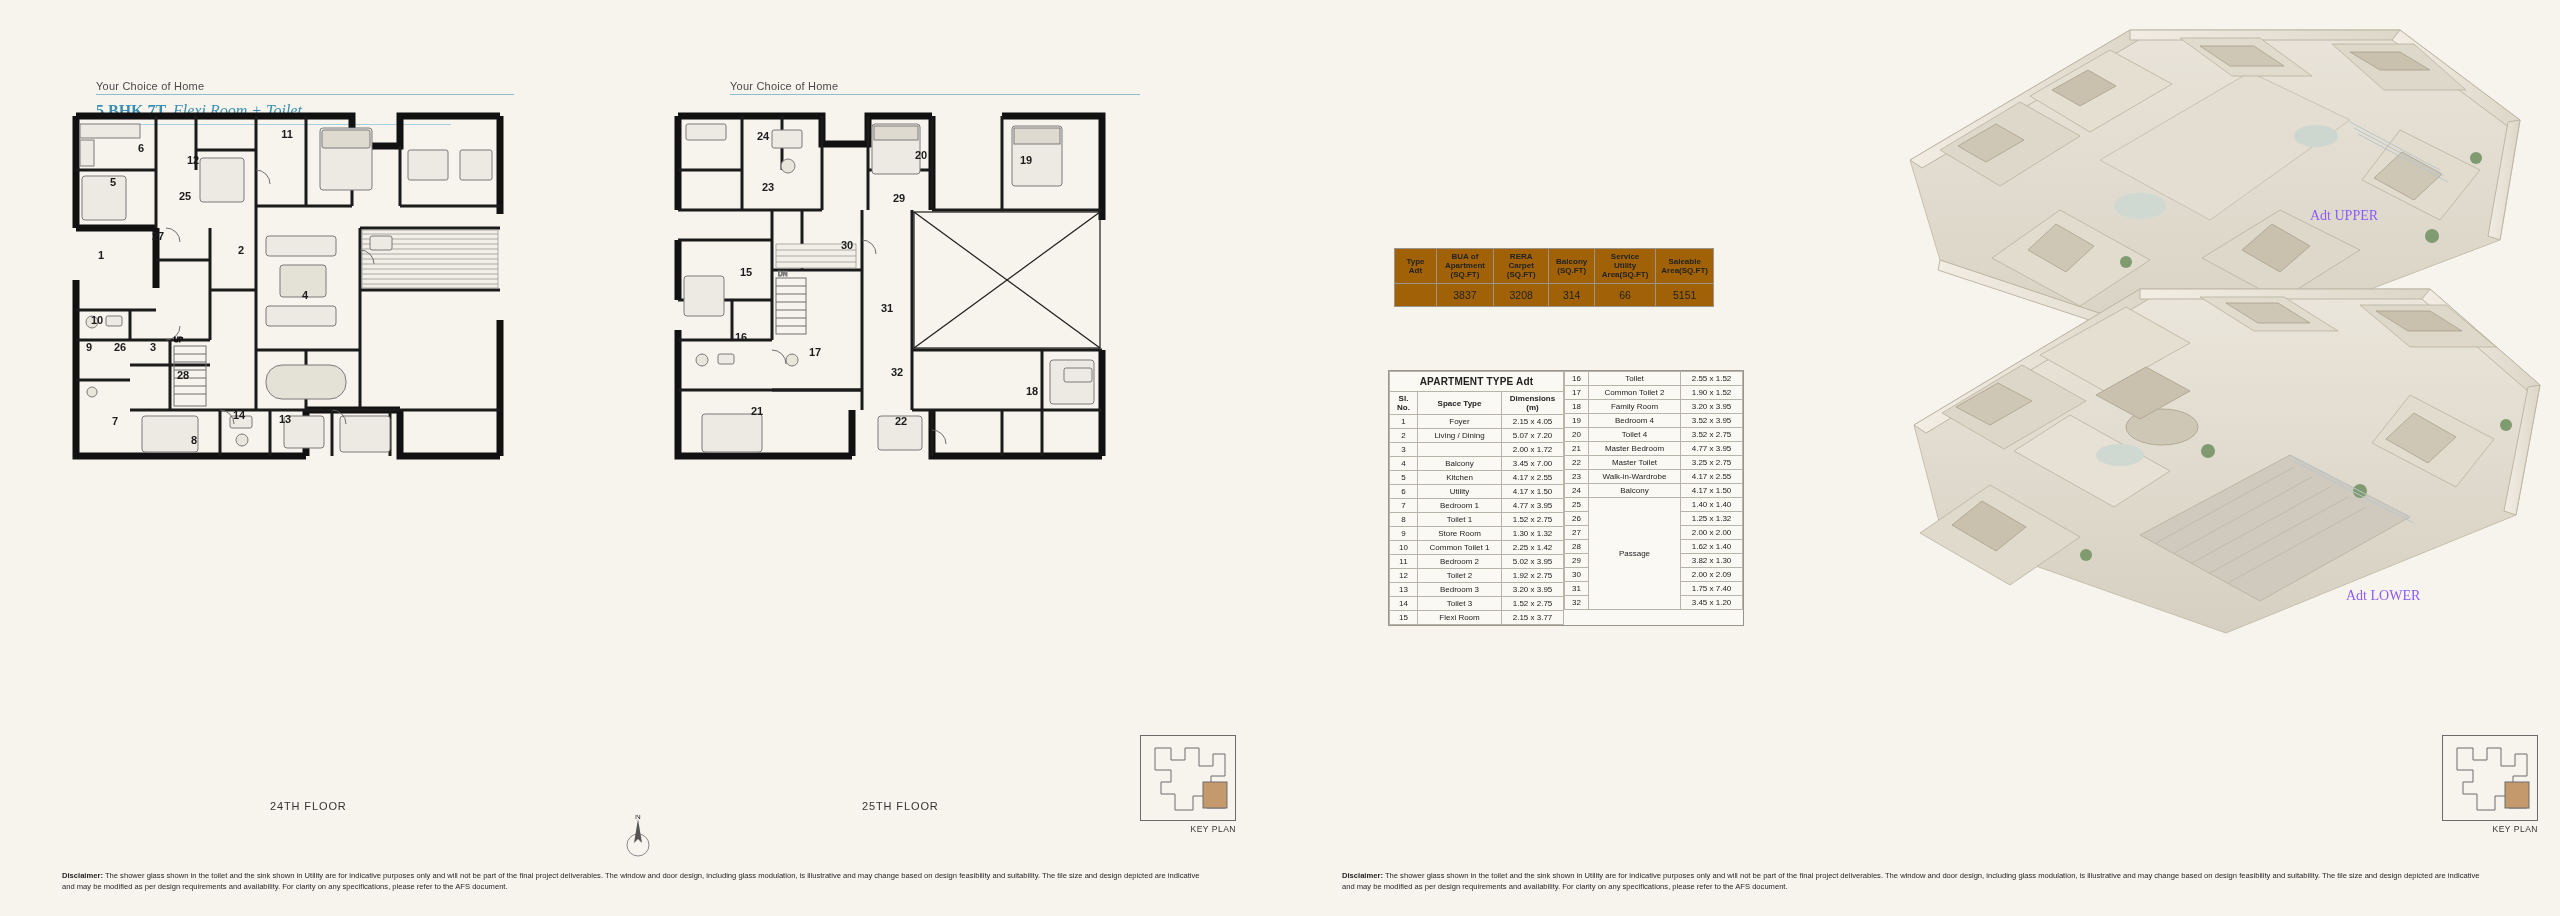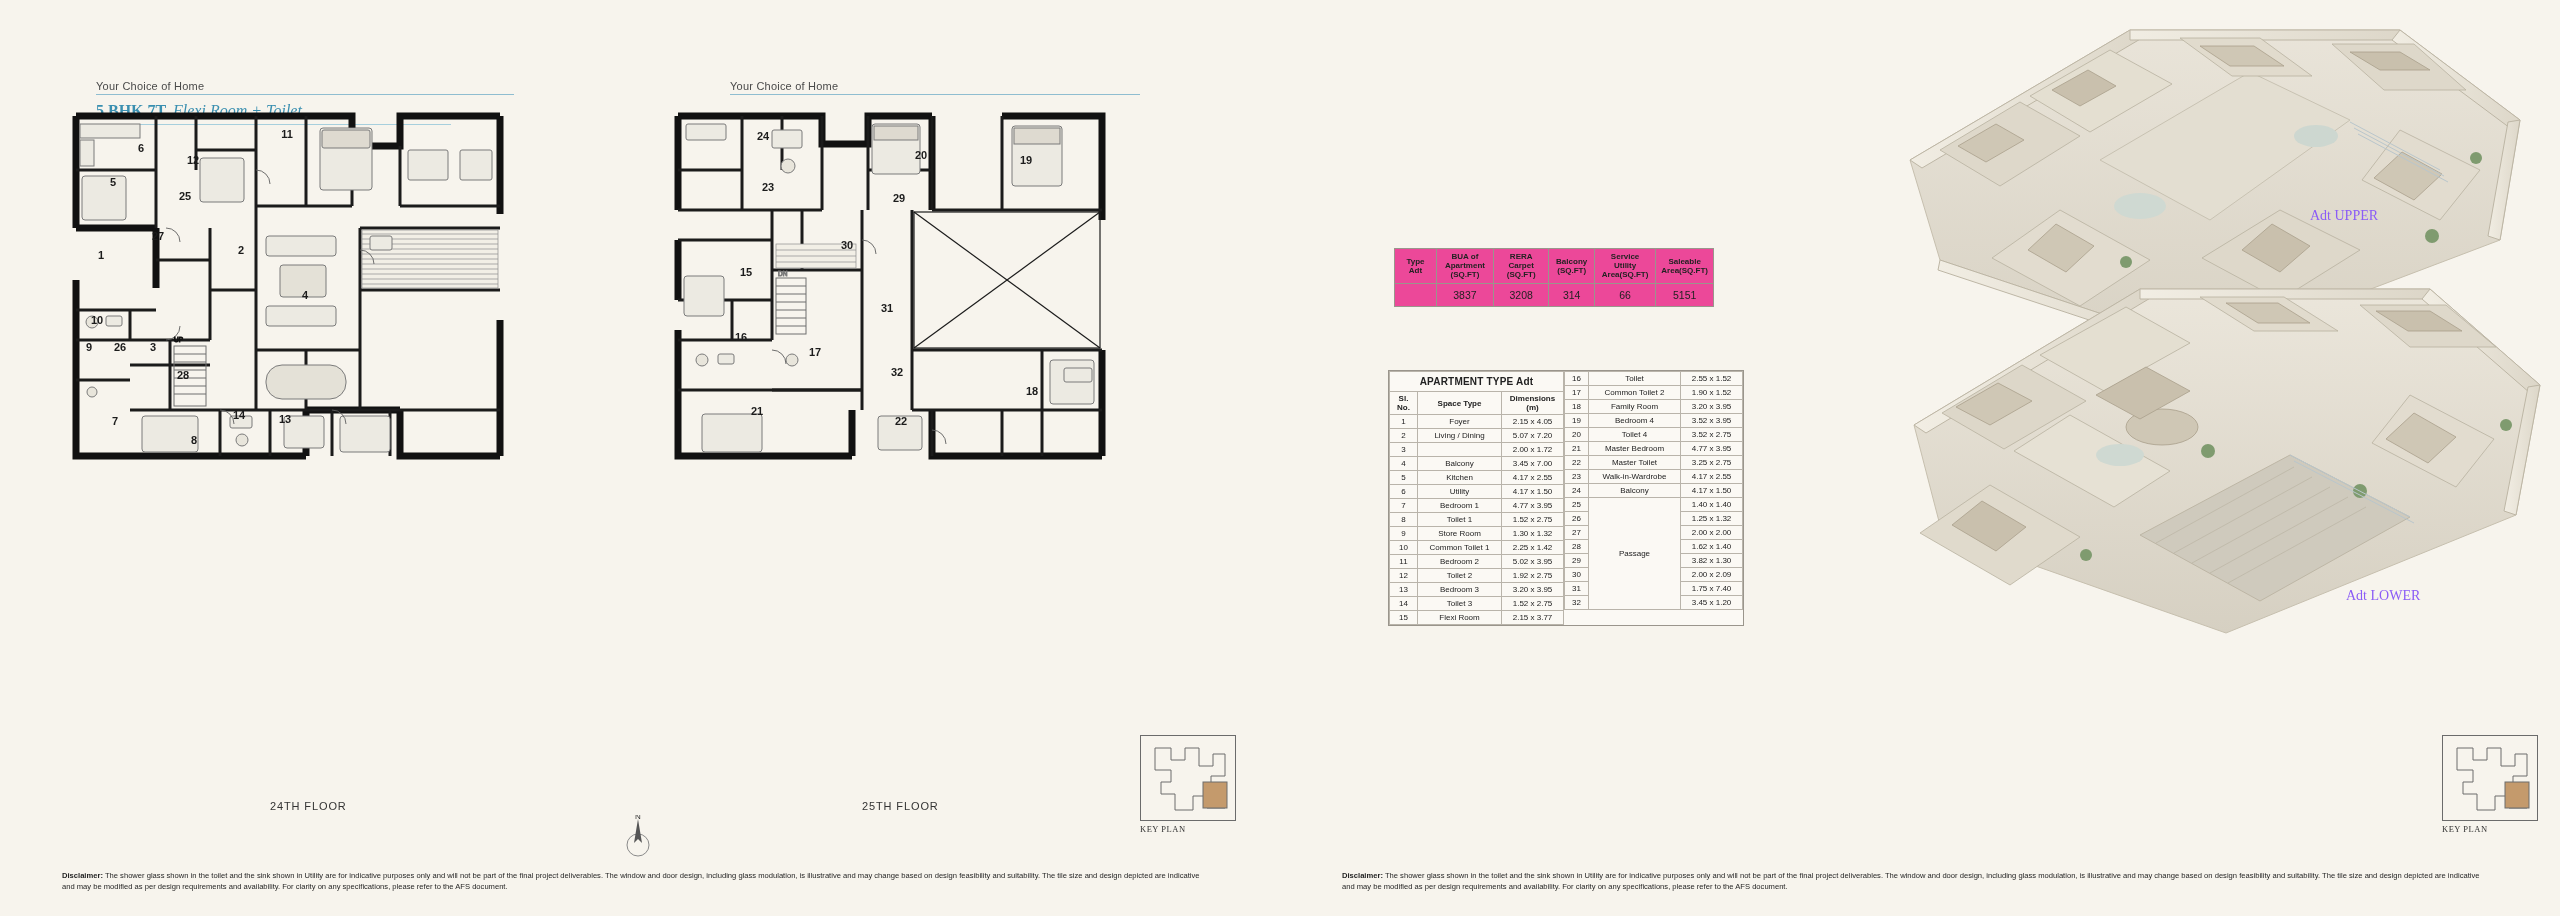--- a/index.html
+++ b/index.html
@@ -44,29 +44,29 @@
   .floor-label {
     position:absolute; font-size:11px; letter-spacing:.08em; color:#333;
   }
 
   
   .keyplan { position:absolute; }
   .keyplan .kp-box {
     border:1px solid #6b6b6b; width:96px; height:86px; position:relative; background:#f7f4ed;
   }
   .keyplan .kp-cap {
-    text-align:left; font-size:8.5px; letter-spacing:.06em; margin-top:3px; color:#333;font-family:Liberation Serif, serif;
+    text-align:right; font-size:8.5px; letter-spacing:.06em; margin-top:3px; color:#333;
   }
 
   
   .north { position:absolute; width:46px; height:46px; }
 
   
   .area-table {
-    position:absolute; border-collapse:collapse; background:#ec4899;
+    position:absolute; border-collapse:collapse; background:#a16207;
     font-size:8.5px; color:#222;
   }
   .area-table td, .area-table th {
     border:1px solid #9a958c; padding:3px 5px; text-align:center; font-weight:400;
   }
   .area-table th { font-weight:bold; font-size:8px; line-height:1.15; }
   .area-table td.val { font-size:10.5px; padding:5px 0; }
 
   
   .spaces {

